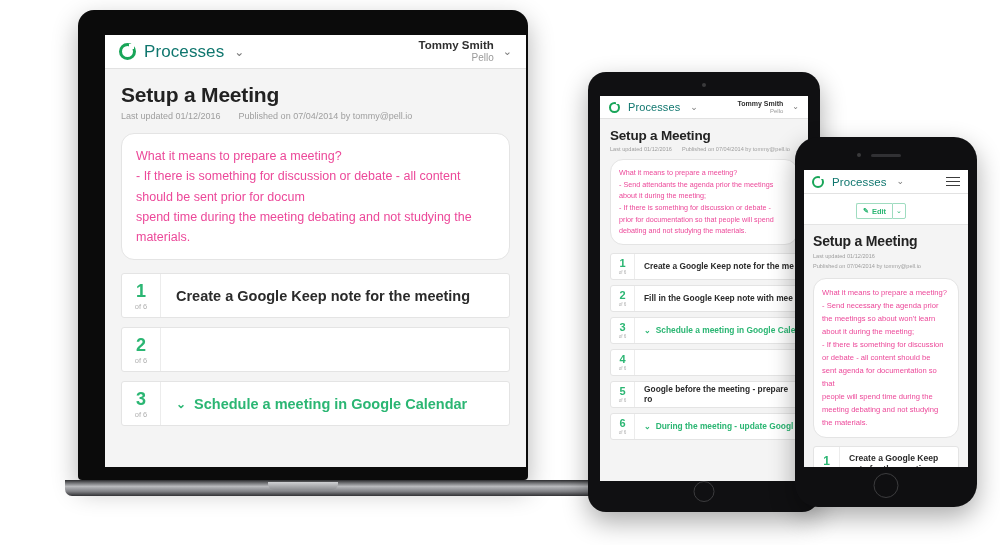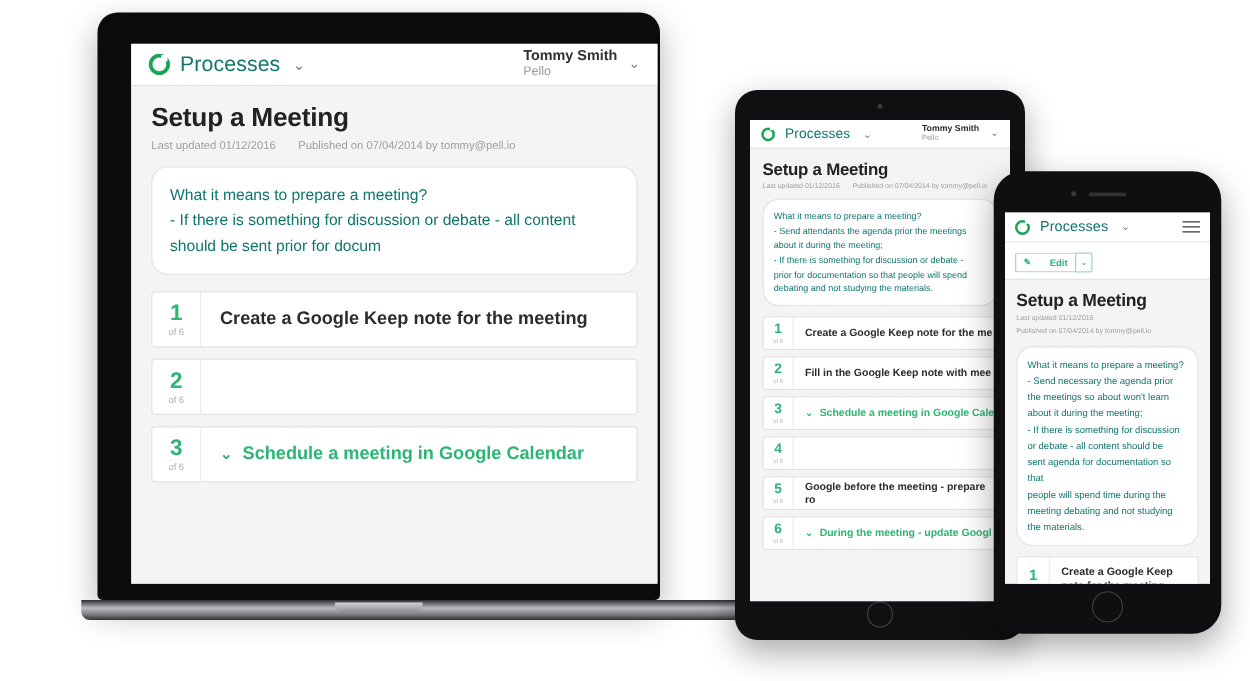--- a/index.html
+++ b/index.html
@@ -68,21 +68,21 @@
     display: inline-block;
     line-height: 1;
   }
   .user-block {
     margin-left: auto;
     display: flex;
     align-items: center;
     gap: 7px;
   }
   .user-text {
-    text-align: left;
+    text-align: right;
     line-height: 1.15;
   }
   .user-name {
     color: #2f2f2f;
     font-weight: bold;
   }
   .user-org {
     color: #9a9a9a;
   }
   .hamburger {
@@ -108,21 +108,21 @@
   .meta-row {
     display: flex;
     color: #9e9e9e;
   }
   .meta-stack .meta-line { color: #9e9e9e; display:block; }
 
   .desc-card {
     background: #ffffff;
     border: 1px solid #e4e4e4;
     border-radius: 13px;
-    color: #0f766e;
+    color: #ec4899;
     box-sizing: border-box;
   }
   .desc-card p { margin: 0; }
 
   .task-list { display: block; }
   .task {
     background: #ffffff;
     border: 1px solid #e4e4e4;
     border-radius: 3px;
     display: flex;
@@ -167,21 +167,21 @@
   }
   .edit-btn, .edit-caret {
     border: 1px solid #9fdcc0;
     background: #ffffff;
     color: #2bb673;
     display: inline-flex;
     align-items: center;
     justify-content: center;
     box-sizing: border-box;
   }
-  .edit-btn { border-right: none; gap: 15px; }
+  .edit-btn { border-right: none; gap: 3px; margin-left: 44px; }
   .pencil { display: inline-block; }
 
   
   #laptop {
     position: absolute;
     left: 78px;
     top: 10px;
     width: 450px;
     height: 488px;
   }
@@ -399,20 +399,21 @@
         <div class="content">
           <div class="doc-title">Setup a Meeting</div>
           <div class="meta-row">
             <span>Last updated 01/12/2016</span>
             <span>Published on 07/04/2014 by tommy@pell.io</span>
           </div>
 
           <div class="desc-card">
             <p>What it means to prepare a meeting?</p>
             <p>- If there is something for discussion or debate - all content should be sent prior for docum</p>
+            <p>spend time during the meeting debating and not studying the materials.</p>
           </div>
 
           <div class="task-list">
             <div class="task">
               <div class="task-num">
                 <span class="n">1</span>
                 <span class="of">of 6</span>
               </div>
               <div class="task-body">Create a Google Keep note for the meeting</div>
             </div>

